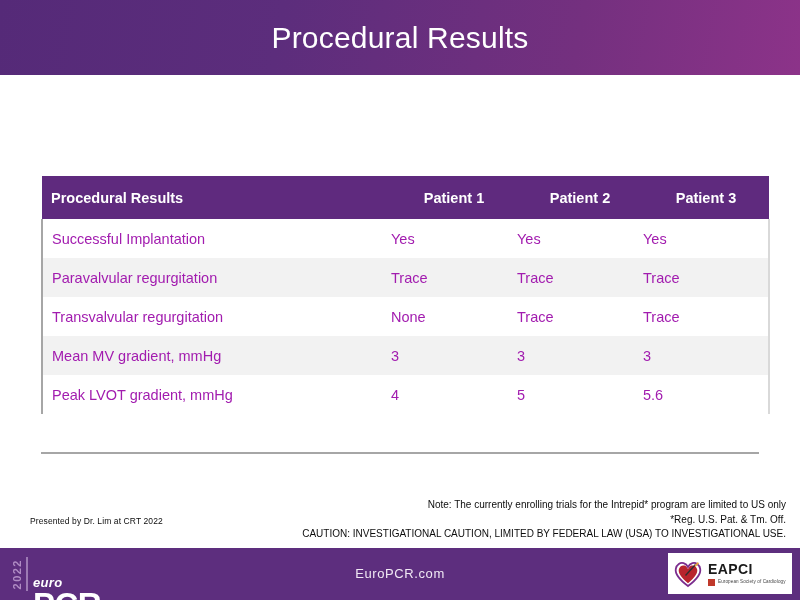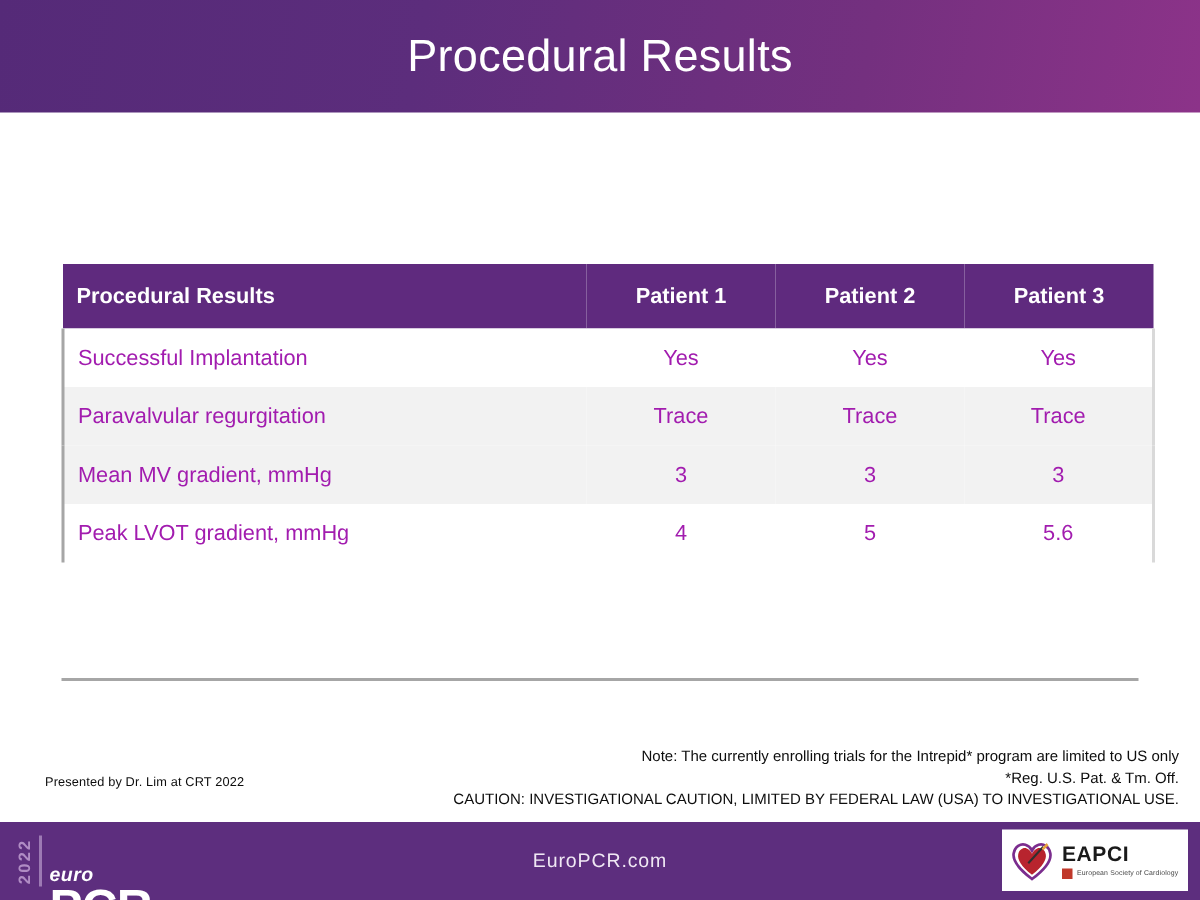--- a/index.html
+++ b/index.html
@@ -84,21 +84,20 @@
     font-weight: 400;
   }
   .body-row.odd { background: #ffffff; }
   .body-row.even { background: #f2f2f2; }
   .cell-label {
     text-align: left;
     padding-left: 9px !important;
     border-left: 2px solid #a6a6a6;
   }
   .cell-value {
-    text-align: center;
   }
   .cell-value.last {
     border-right: 2px solid #d9d9d9;
   }
   .table-bottom-rule {
     position: absolute;
     left: 41px;
     top: 452px;
     width: 718px;
     height: 2px;
@@ -268,20 +267,26 @@
   <tbody>
     <tr class="body-row odd">
       <td class="cell-label">Successful Implantation</td>
       <td class="cell-value">Yes</td>
       <td class="cell-value">Yes</td>
       <td class="cell-value last">Yes</td>
     </tr>
     <tr class="body-row even">
       <td class="cell-label">Paravalvular regurgitation</td>
       <td class="cell-value">Trace</td>
+      <td class="cell-value">Trace</td>
+      <td class="cell-value last">Trace</td>
+    </tr>
+    <tr class="body-row odd">
+      <td class="cell-label">Transvalvular regurgitation</td>
+      <td class="cell-value">None</td>
       <td class="cell-value">Trace</td>
       <td class="cell-value last">Trace</td>
     </tr>
     <tr class="body-row even">
       <td class="cell-label">Mean MV gradient, mmHg</td>
       <td class="cell-value">3</td>
       <td class="cell-value">3</td>
       <td class="cell-value last">3</td>
     </tr>
     <tr class="body-row odd">

